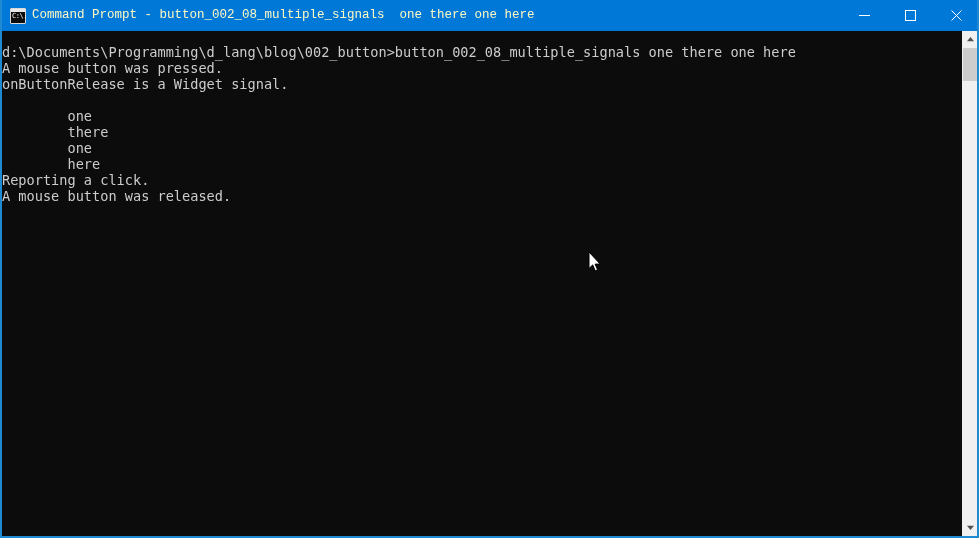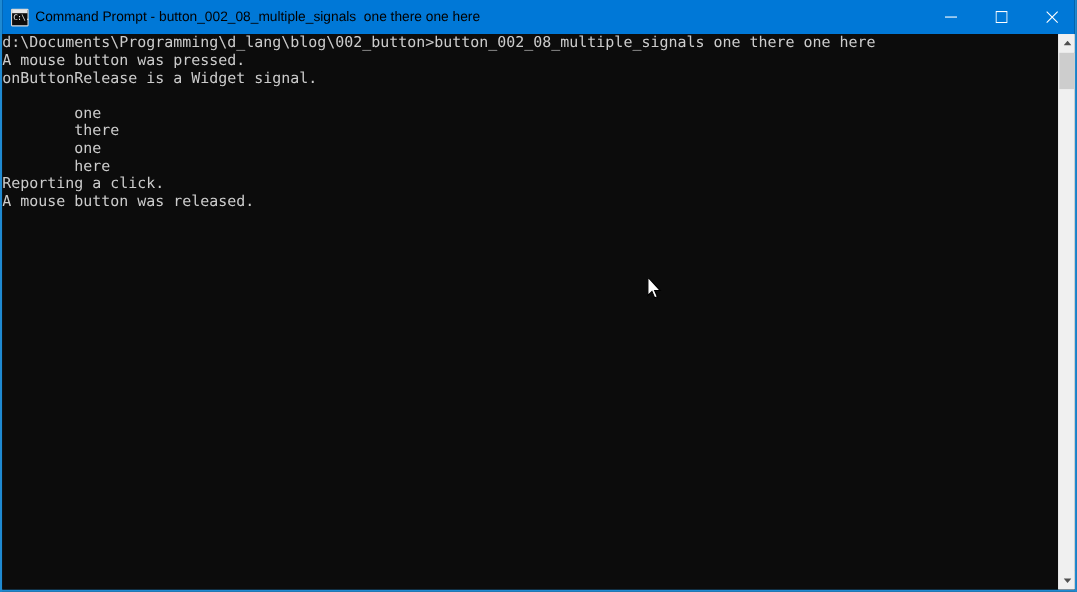--- a/index.html
+++ b/index.html
@@ -64,25 +64,25 @@
     position: absolute;
     left: 1px;
     top: 3px;
     font-family: "DejaVu Sans Mono", monospace;
     font-size: 7px;
     line-height: 9px;
     color: #f0f0f0;
     letter-spacing: -0.5px;
   }
   .title-text {
-    color: #000000;
+    color: #fef9c3;
     font-size: 12.5px;
     line-height: 31px;
     white-space: pre;
-    font-family: Liberation Sans, sans-serif;
+    font-family: Liberation Mono, monospace;
     flex: 0 0 auto;
   }
 
   .win-controls {
     position: absolute;
     right: 0;
     top: 0;
     height: 31px;
     display: flex;
   }
@@ -101,21 +101,21 @@
     left: 0;
     top: 31px;
     right: 0;
     bottom: 0;
     background: #0c0c0c;
     overflow: hidden;
   }
   .console-text {
     position: absolute;
     left: 0px;
-    top: 0;
+    top: 13px;
     margin: 0;
     font-family: "DejaVu Sans Mono", monospace;
     font-size: 13.6px;
     line-height: 16px;
     color: #cccccc;
     white-space: pre;
     letter-spacing: 0px;
   }
 
   

